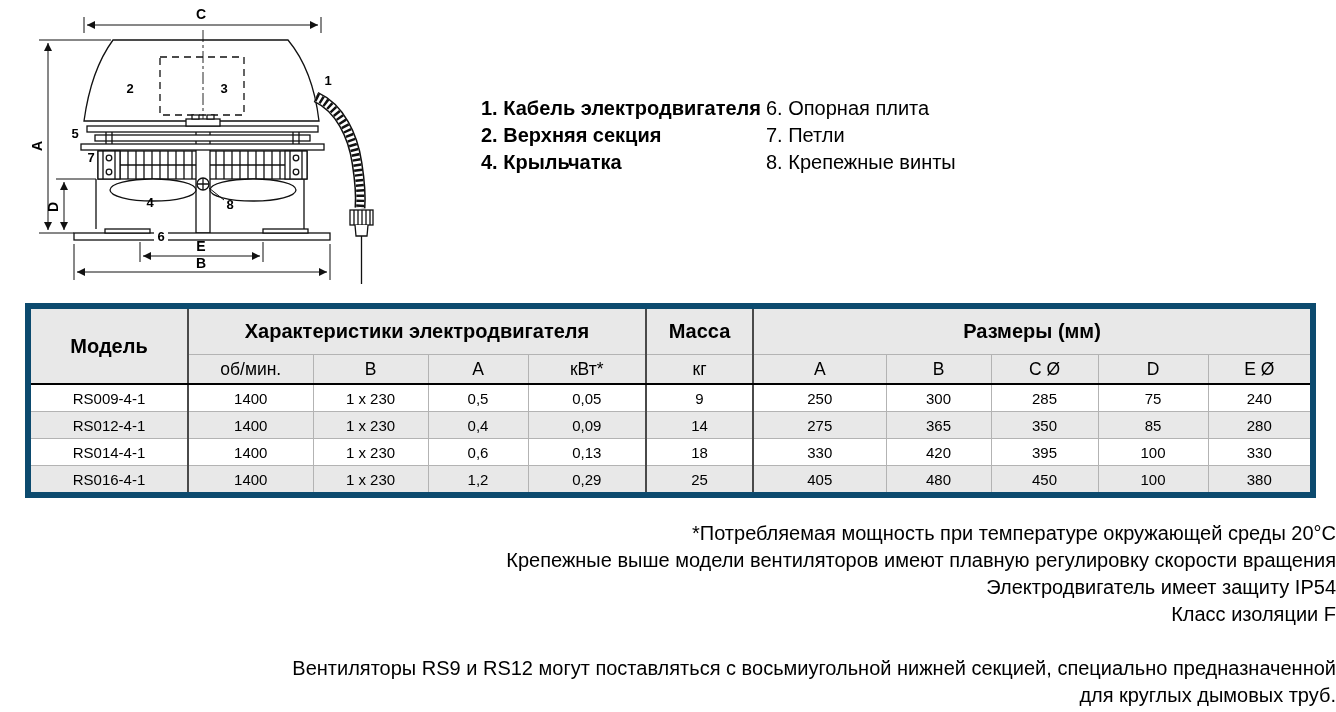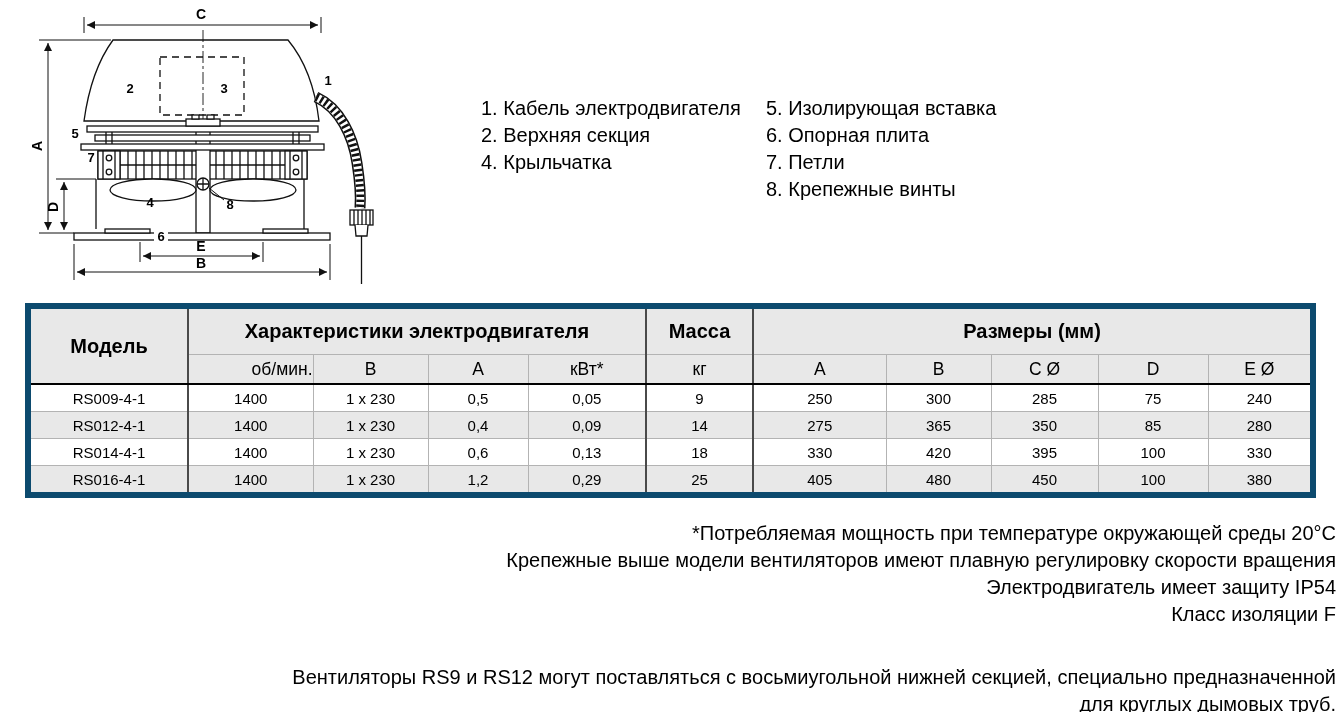--- a/index.html
+++ b/index.html
@@ -8,44 +8,44 @@
     font-family:"Liberation Sans", sans-serif;
     -webkit-font-smoothing:antialiased;
   }
   .page{position:relative;width:1336px;height:712px;overflow:hidden;}
 
   
   .figure-row{position:relative;height:303px;}
   .diagram-svg{position:absolute;left:10px;top:0;}
   .legend{position:absolute;left:481px;top:95px;display:flex;}
   .legend ul{list-style:none;margin:0;padding:0;font-size:20px;line-height:27px;white-space:nowrap;}
-  .legend ul.col1{width:285px;}
+  .legend ul.col1{width:285px;font-weight:bold;}
 
   
   table.spec{
     border-collapse:collapse;table-layout:fixed;
     margin-left:25px;width:1285px;
     border:6px solid #0c4a6e;
   }
   .spec th,.spec td{
     border:1px solid #b3b3b3;text-align:center;padding:0;overflow:hidden;
   }
   .spec thead th{background:#e8e8e8;}
   .spec tr.h1 th{font-size:20px;font-weight:bold;height:45px;}
   .spec tr.h2 th{font-size:17.5px;font-weight:normal;height:28px;border-bottom:2px solid #000;}
   .spec th.model-h{border-bottom:2px solid #000;}
   .spec tbody td{font-size:15px;height:26px;}
   .spec tbody tr:nth-child(even){background:#e8e8e8;}
   .spec .sb{border-right:2px solid #4a4a4a;}
-  .spec .sbl{border-left:2px solid #4a4a4a;text-align:right;}
+  .spec .sbl{border-left:2px solid #4a4a4a;}
 
   
   .notes{margin:22px 0 0 33px;font-size:20px;line-height:27px;text-align:right;}
   .notes p{margin:0;}
-  .notes .para{margin-top:36px;}
+  .notes .para{margin-top:27px;}
 </style>
 </head>
 <body>
 
 <div class="page">
 
   <div class="figure-row">
 
     <svg class="diagram-svg" width="455" height="298" viewBox="0 0 455 298" xmlns="http://www.w3.org/2000/svg">
       <defs>
@@ -142,21 +142,20 @@
       </g>
     </svg>
 
     <div class="legend">
       <ul class="col1">
         <li>1. Кабель электродвигателя</li>
         <li>2. Верхняя секция</li>
         <li>4. Крыльчатка</li>
       </ul>
       <ul class="col2">
-        <li>5. Изолирующая вставка</li>
         <li>6. Опорная плита</li>
         <li>7. Петли</li>
         <li>8. Крепежные винты</li>
       </ul>
     </div>
   </div>
 
   <table class="spec">
     <colgroup>
       <col style="width:160px">

